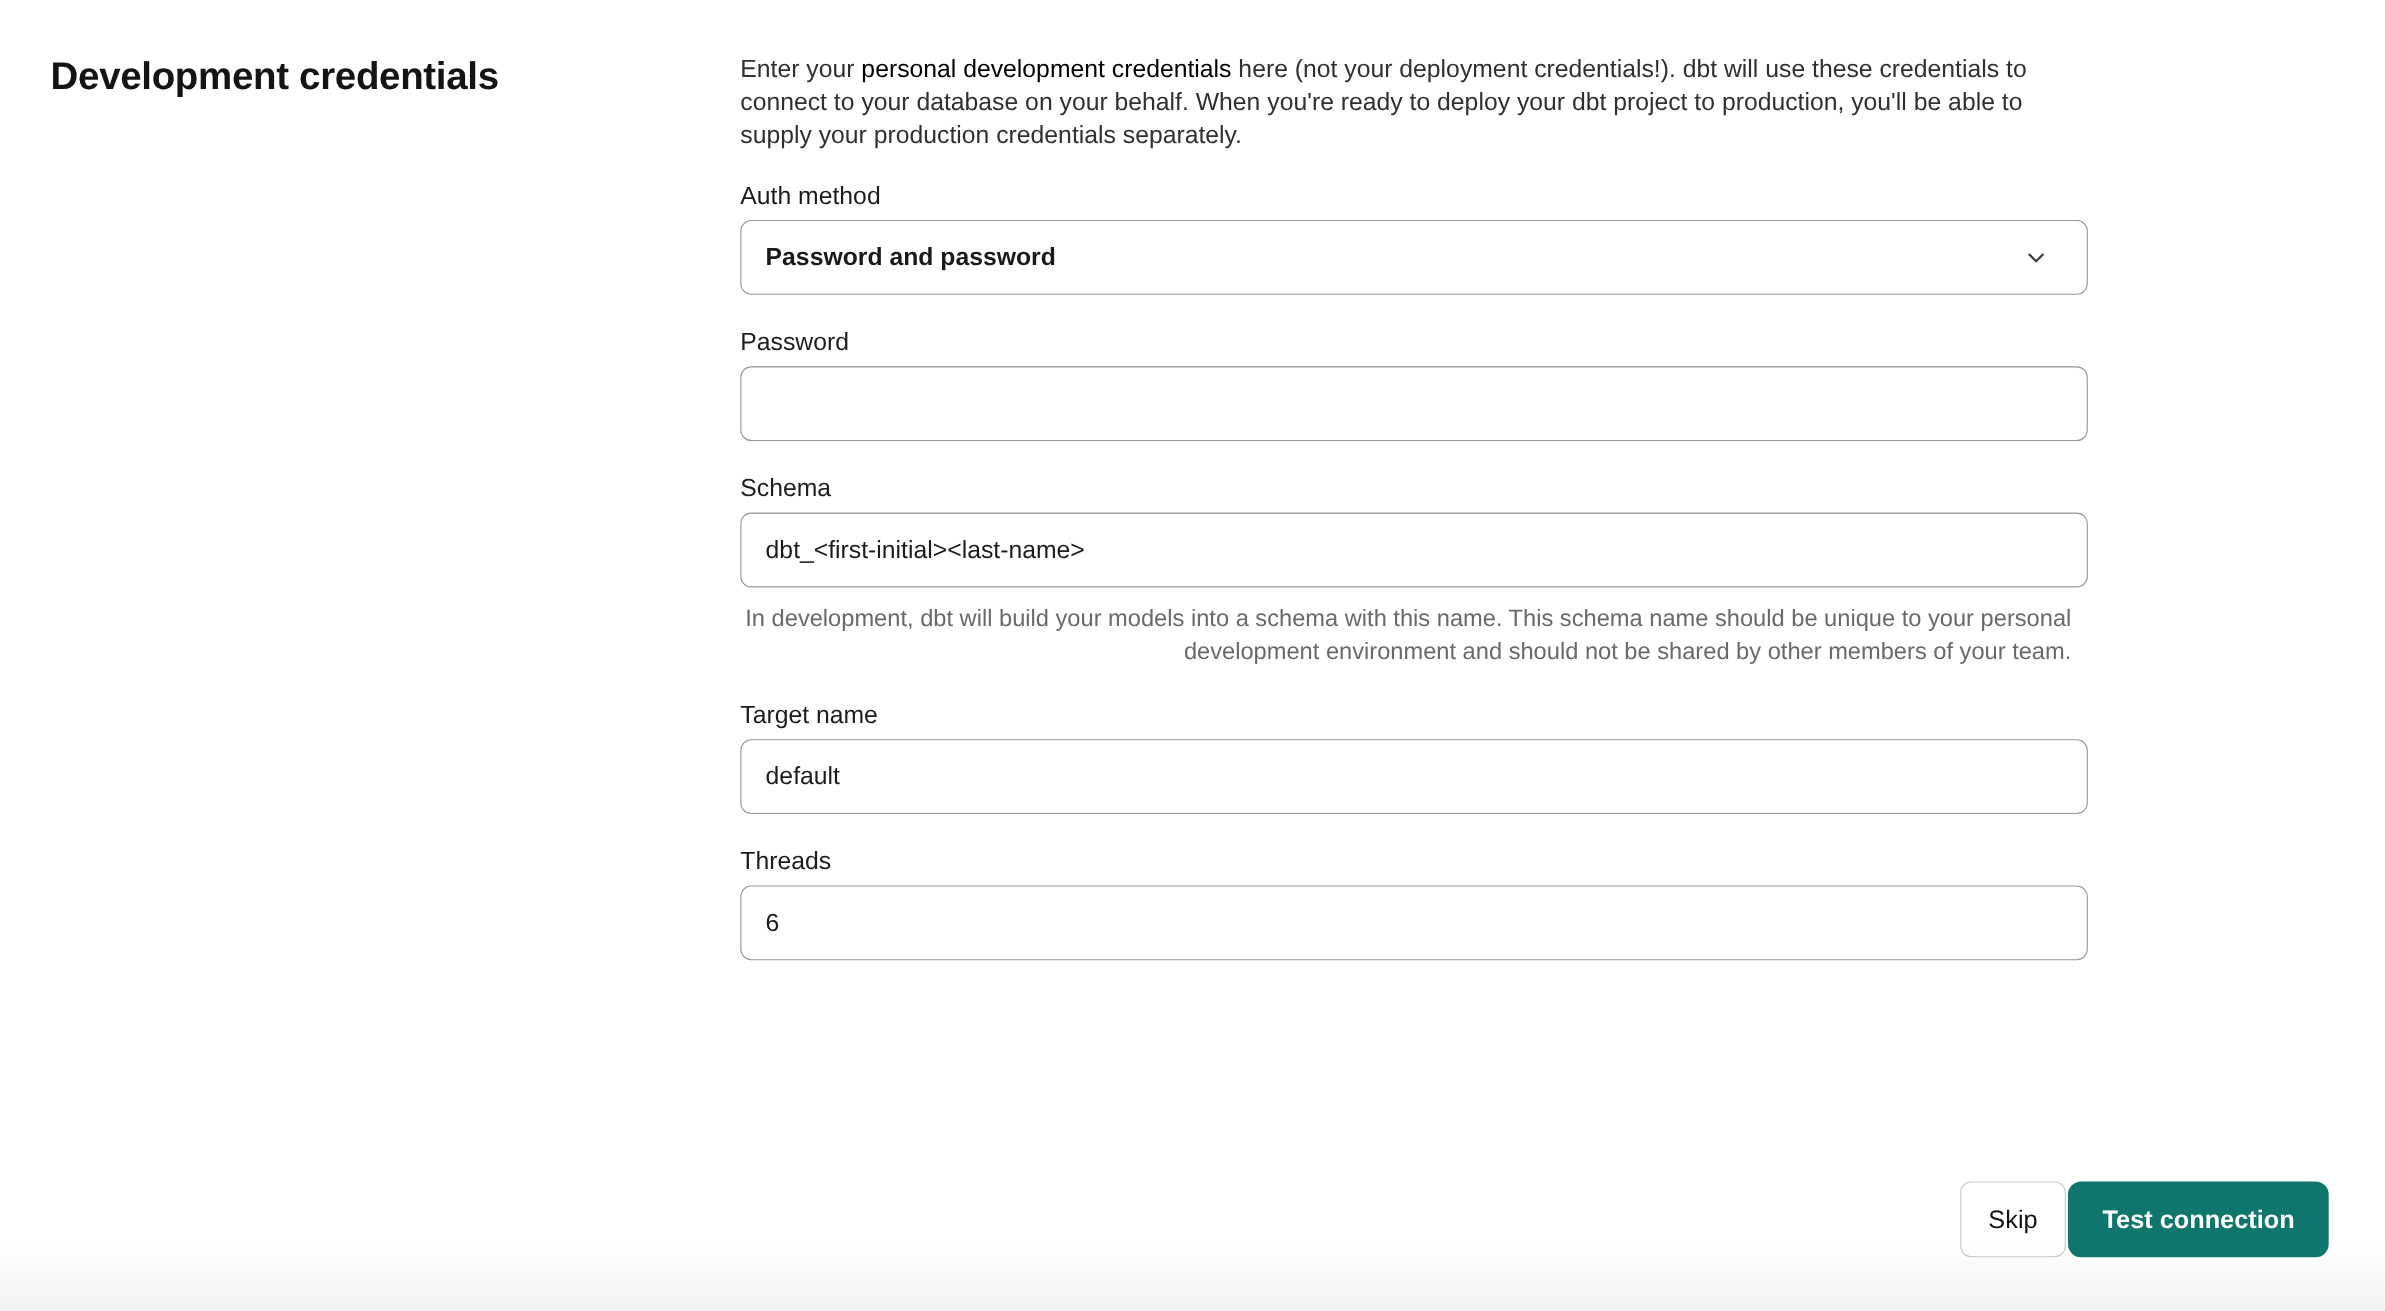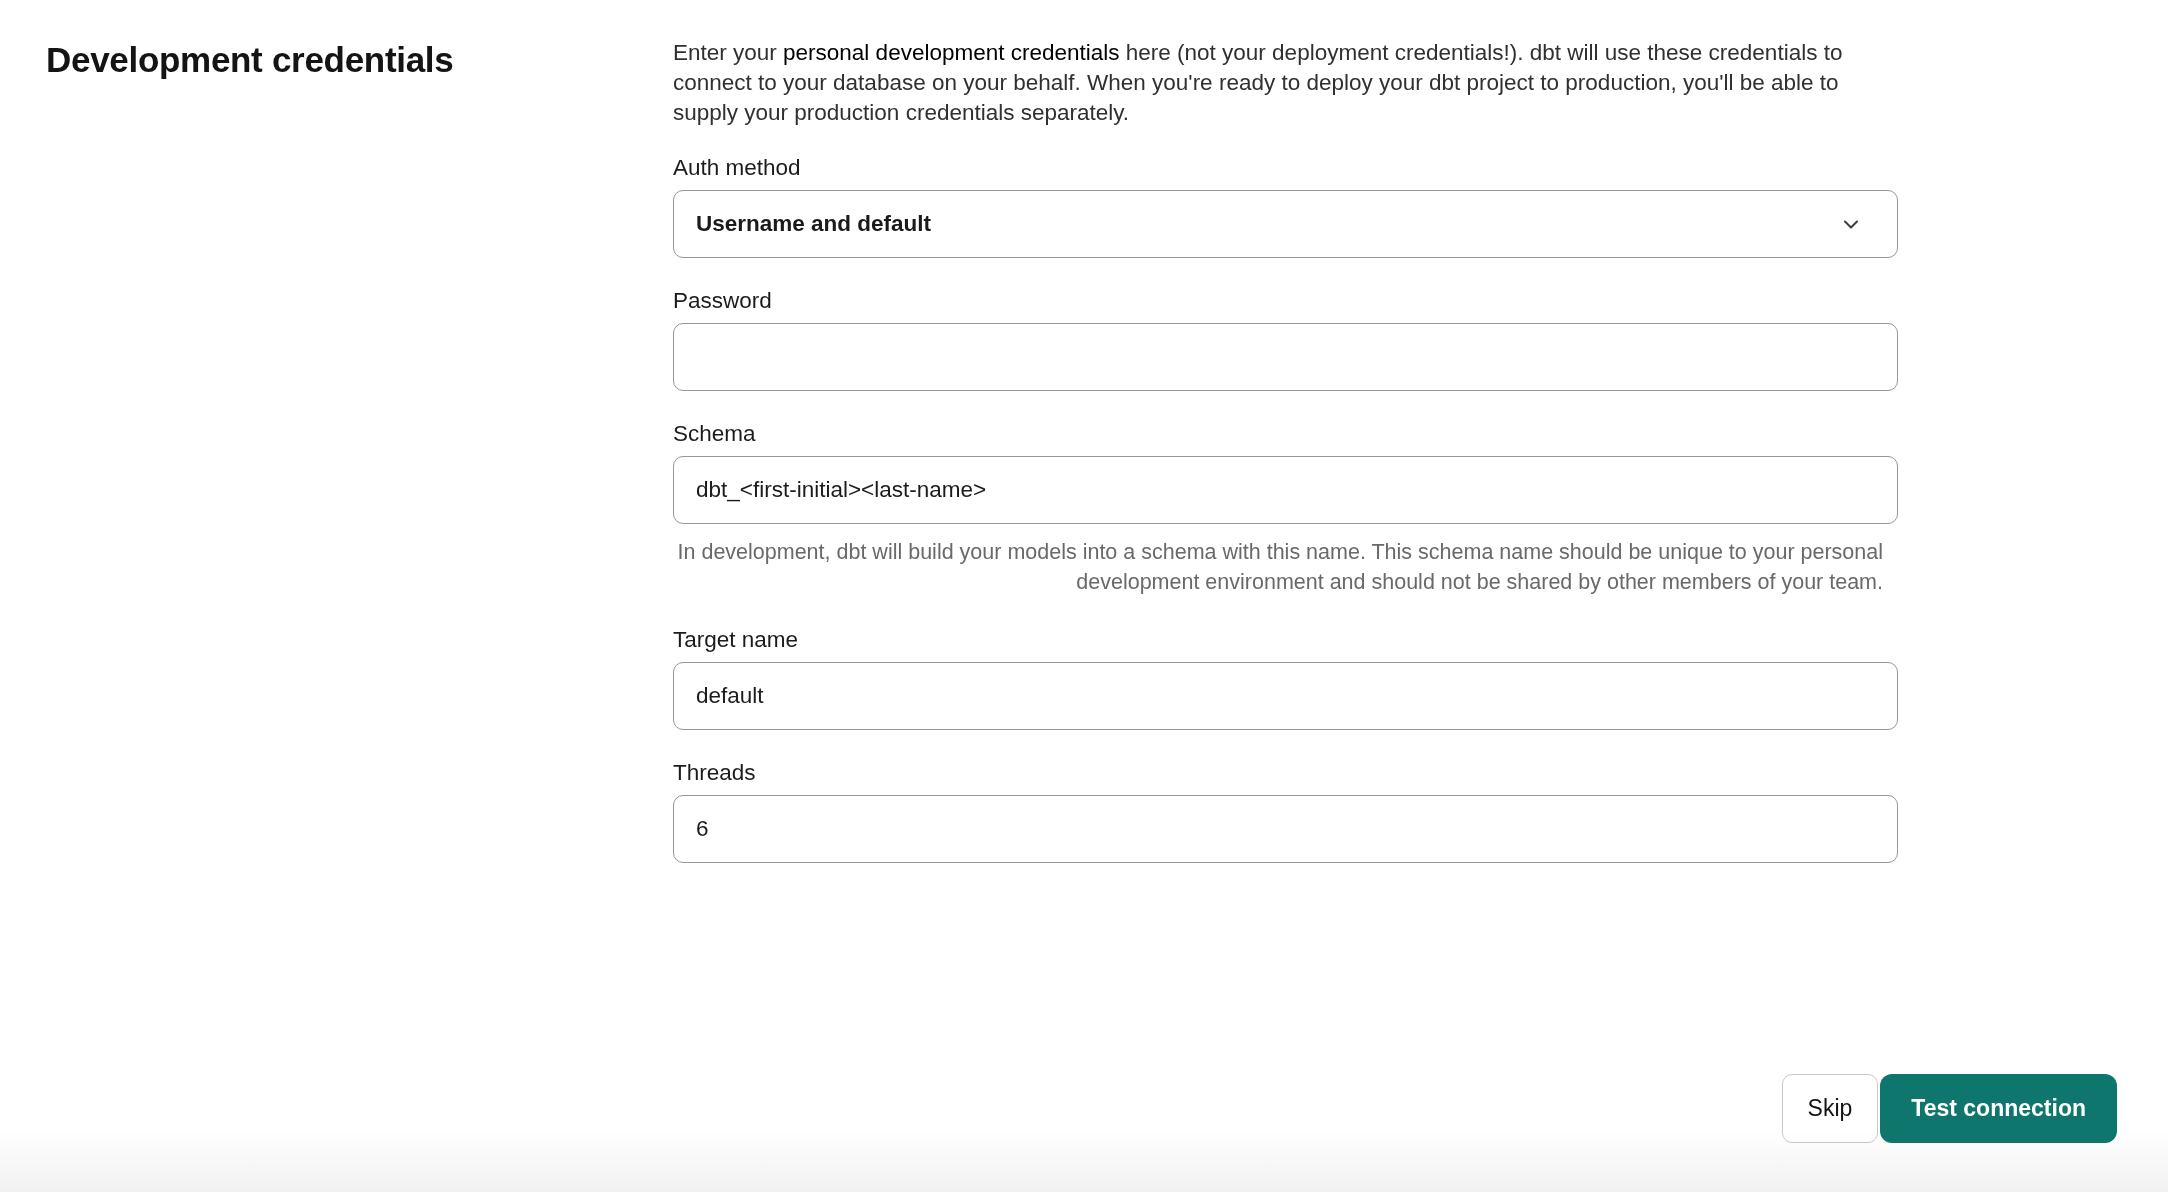--- a/index.html
+++ b/index.html
@@ -6,21 +6,21 @@
   html, body {
     width: 2168px; height: 1192px;
     background: #ffffff;
     font-family: "Liberation Sans", sans-serif;
     overflow: hidden;
     position: relative;
   }
   .layout {
     display: flex;
     padding-left: 46px;
-    padding-top: 40px;
+    padding-top: 50px;
   }
   .left-col { width: 627px; flex-shrink: 0; }
   .page-title {
     font-size: 35px;
     font-weight: 700;
     color: #141414;
     letter-spacing: -0.3px;
   }
   .right-col { width: 1225px; }
   .description {
@@ -115,21 +115,21 @@
   <div class="left-col">
     <h1 class="page-title">Development credentials</h1>
   </div>
 
   <div class="right-col">
     <p class="description"><span>Enter your </span><strong>personal development credentials</strong><span> here (not your deployment credentials!). dbt will use these credentials to connect to your database on your behalf. When you're ready to deploy your dbt project to production, you'll be able to supply your production credentials separately.</span></p>
 
     <div class="form-group first">
       <label class="field-label">Auth method</label>
       <div class="select-box" role="combobox" aria-expanded="false">
-        <span class="select-value">Username and default</span>
+        <span class="select-value">Password and password</span>
         <svg class="chevron-icon" viewBox="0 0 24 24" fill="none">
           <polyline points="6,9.5 12,15.5 18,9.5" stroke="#3d3d3d" stroke-width="2" stroke-linecap="round" stroke-linejoin="round"></polyline>
         </svg>
       </div>
     </div>
 
 
     <div class="form-group">
       <label class="field-label">Password</label>
       <input class="text-input" type="password" value="" style="">

